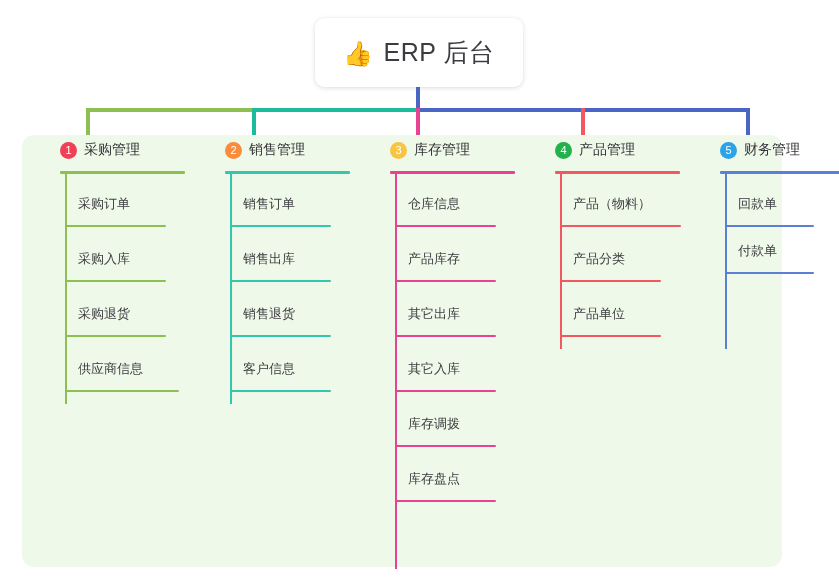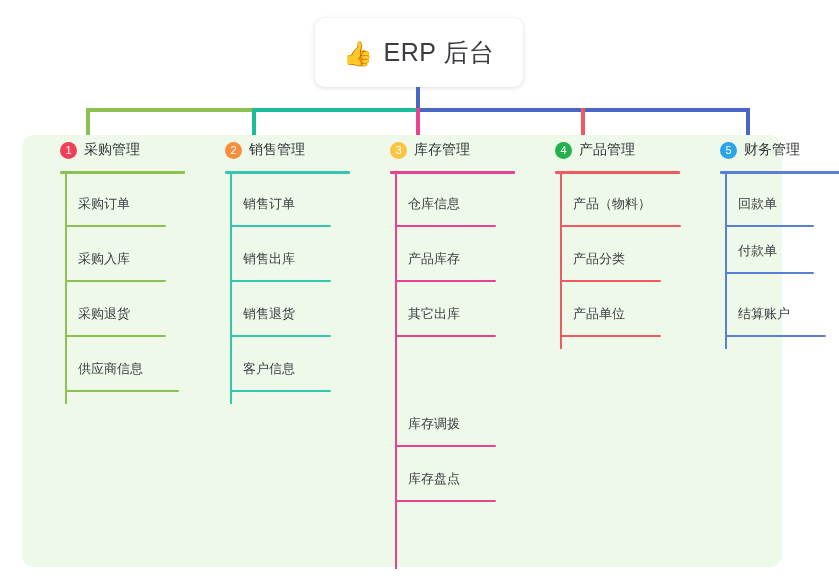--- a/index.html
+++ b/index.html
@@ -226,20 +226,24 @@
         <div class="leaf-rule" style="width:100px; background:#e84393;"></div>
       </div>
       <div class="leaf" style="top:115px; width:100px;">
         <span class="leaf-label">产品库存</span>
         <div class="leaf-rule" style="width:100px; background:#e84393;"></div>
       </div>
       <div class="leaf" style="top:170px; width:100px;">
         <span class="leaf-label">其它出库</span>
         <div class="leaf-rule" style="width:100px; background:#e84393;"></div>
       </div>
+      <div class="leaf" style="top:225px; width:100px;">
+        <span class="leaf-label">其它入库</span>
+        <div class="leaf-rule" style="width:100px; background:#e84393;"></div>
+      </div>
       <div class="leaf" style="top:280px; width:100px;">
         <span class="leaf-label">库存调拨</span>
         <div class="leaf-rule" style="width:100px; background:#e84393;"></div>
       </div>
       <div class="leaf" style="top:335px; width:100px;">
         <span class="leaf-label">库存盘点</span>
         <div class="leaf-rule" style="width:100px; background:#e84393;"></div>
       </div>
     </div>
 
@@ -274,20 +278,16 @@
       <div class="trunk" style="left:21px; height:178px; background:#5a7fd4;"></div>
 
       <div class="leaf" style="top:60px; width:88px;">
         <span class="leaf-label">回款单</span>
         <div class="leaf-rule" style="width:88px; background:#5a7fd4;"></div>
       </div>
       <div class="leaf" style="top:107px; width:88px;">
         <span class="leaf-label">付款单</span>
         <div class="leaf-rule" style="width:88px; background:#5a7fd4;"></div>
       </div>
-      <div class="leaf" style="top:170px; width:100px;">
-        <span class="leaf-label">结算账户</span>
-        <div class="leaf-rule" style="width:100px; background:#5a7fd4;"></div>
-      </div>
     </div>
 
   </div>
 </div>
 
 </body></html>

